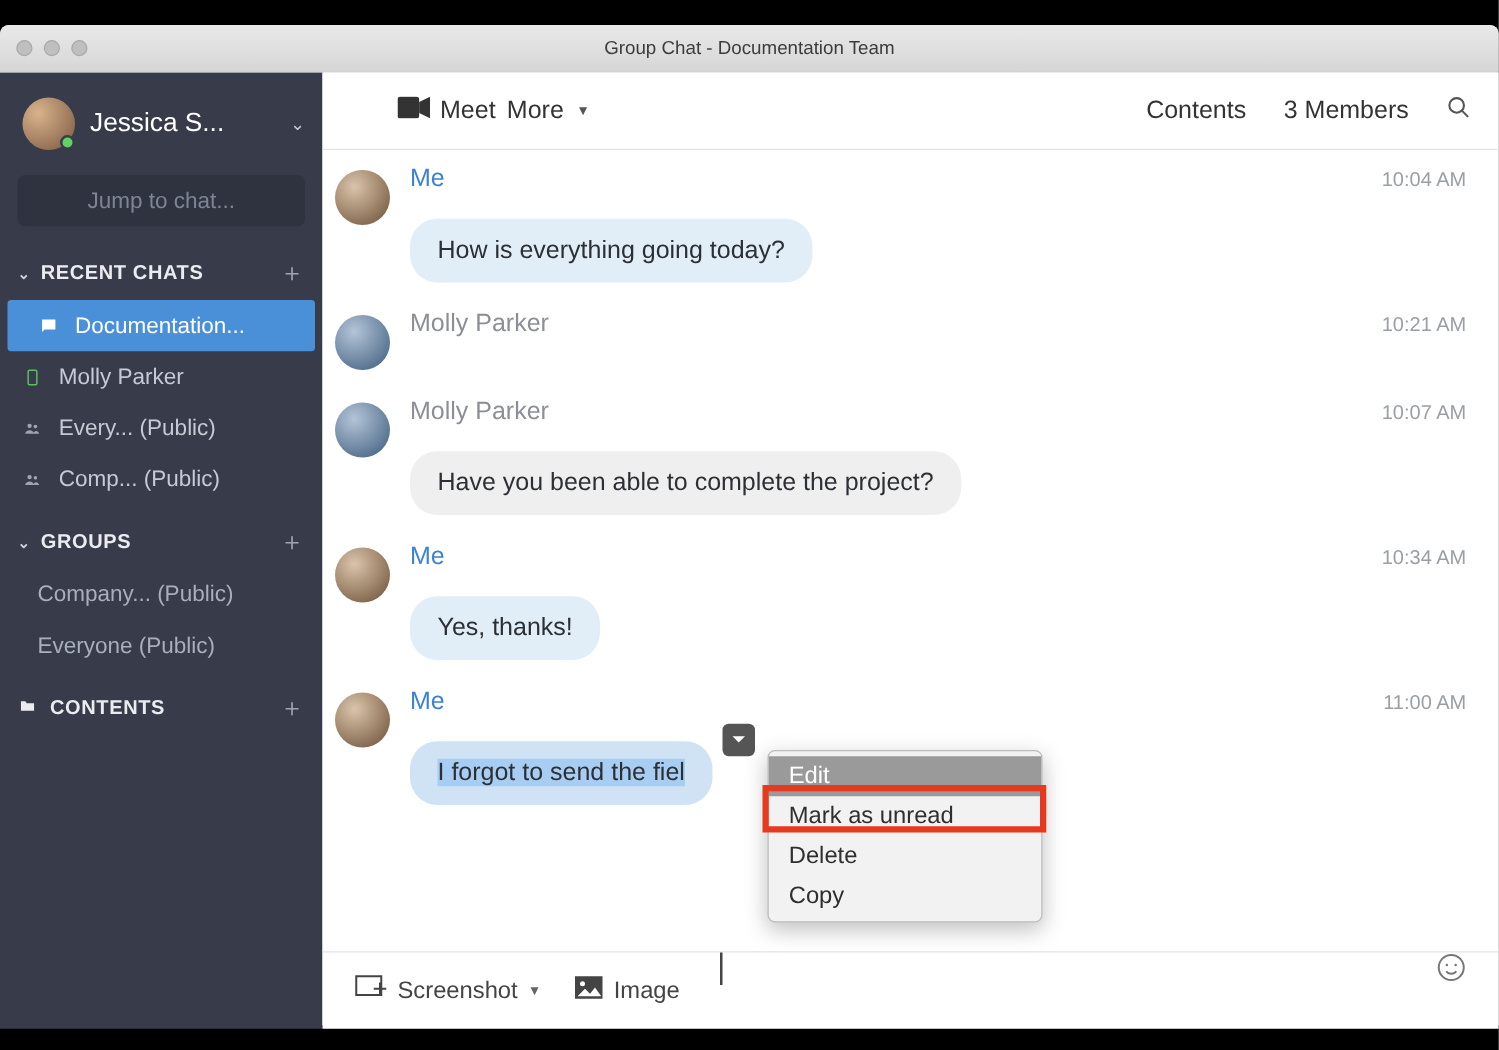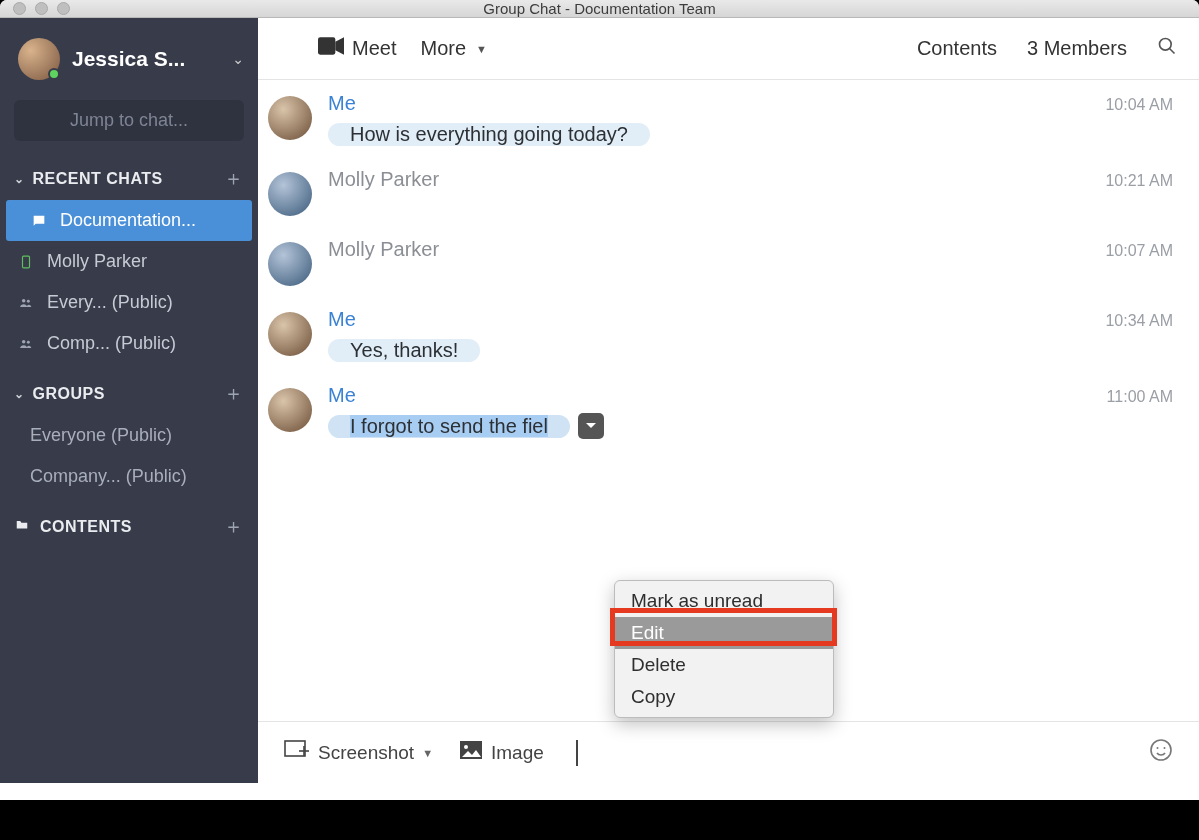--- a/index.html
+++ b/index.html
@@ -1,76 +1,76 @@
 <!DOCTYPE html>
 <html><head>
 <meta charset="utf-8">
 <style>
   * { box-sizing: border-box; margin: 0; padding: 0; font-family: -apple-system, BlinkMacSystemFont, "Segoe UI", Helvetica, Arial, sans-serif; }
   body { background: #000; width: 1199px; height: 840px; overflow: hidden; }
   .window { position: relative; width: 1199px; height: 800px; background: #fff; border-radius: 7px 7px 0 0; overflow: visible; }
-  .titlebar { height: 18px; background: linear-gradient(#e9e9e9,#d6d6d6); border-bottom:1px solid #b8b8b8; display:flex; align-items:center; border-radius:7px 7px 0 0; position:relative;}
+  .titlebar { height: 38px; background: linear-gradient(#e9e9e9,#d6d6d6); border-bottom:1px solid #b8b8b8; display:flex; align-items:center; border-radius:7px 7px 0 0; position:relative;margin-top:20px;}
   .traffic { display:flex; gap:9px; margin-left:13px;}
   .traffic span { width:13px; height:13px; border-radius:50%; background:#bfbfbf; border:1px solid #a9a9a9;}
   .title { position:absolute; left:0; right:0; text-align:center; font-size:15px; color:#3c3c3c; font-weight:500;}
   .body { display:flex; height:765px; }
   
   .sidebar { width:258px; background:#383c4a; color:#d8dbe2; display:flex; flex-direction:column; font-size:17px;}
   .profile { display:flex; align-items:center; gap:12px; padding:20px 14px 14px 18px; cursor:pointer;}
   .avatar { width:42px; height:42px; border-radius:50%; background: radial-gradient(circle at 30% 30%, #d9b38c, #7a5640); position:relative;}
   .status-dot { position:absolute; bottom:0; right:0; width:12px; height:12px; border-radius:50%; background:#5fd35f; border:2px solid #383c4a;}
-  .profile-name { font-size:21px; font-weight:700; color:#fff; flex:1; white-space:nowrap; overflow:hidden; text-overflow:ellipsis;}
+  .profile-name { font-size:21px; font-weight:400; color:#fff; flex:1; white-space:nowrap; overflow:hidden; text-overflow:ellipsis;}
   .profile .chev { color:#ccc; font-size:14px;}
   .jump { margin:6px 14px 18px 14px; background:#2f3340; border-radius:6px; text-align:center; padding:10px 0; color:#7e8494; font-size:18px; cursor:text;}
   .section-header { display:flex; align-items:center; padding:6px 14px 8px 14px; color:#eaecef; font-size:16px; font-weight:700; letter-spacing:0.5px; cursor:pointer;}
   .section-header .chev { margin-right:8px; font-size:12px; color:#cfd3da;}
   .section-header .plus { margin-left:auto; color:#9ea4b3; font-size:20px; font-weight:400; cursor:pointer;}
   .chat-item { display:flex; align-items:center; gap:12px; padding:10px 14px 10px 17px; color:#c6cad4; font-size:18px; cursor:pointer; white-space:nowrap; overflow:hidden;}
   .chat-item.active { background:#4a90d9; color:#fff; border-radius:3px; margin:0 6px; padding-left:24px;}
   .icon-placeholder { width:18px; height:18px; display:inline-flex; align-items:center; justify-content:center; font-size:15px; color:#9ea4b3;}
   .chat-item.active .icon-placeholder { color:#fff;}
   .group-item { padding:10px 14px 10px 30px; color:#a9aebc; font-size:18px; cursor:pointer;}
   .contents-header { display:flex; align-items:center; padding:16px 14px 8px 14px; color:#eaecef; font-size:16px; font-weight:700; letter-spacing:0.5px; cursor:pointer;}
   .contents-header .folder-ico{ margin-right:10px; font-size:14px;}
   .contents-header .plus { margin-left:auto; color:#9ea4b3; font-size:20px; font-weight:400;}
   
   .main { flex:1; display:flex; flex-direction:column; background:#fff;}
-  .topbar { height:62px; border-bottom:1px solid #e4e4e4; display:flex; align-items:center; padding:0 22px 0 60px; gap:24px;}
+  .topbar { height:62px; border-bottom:1px solid #e4e4e4; display:flex; align-items:center; padding:0 22px 0 60px; gap:9px;}
   .top-btn { display:flex; align-items:center; gap:8px; font-size:20px; color:#333; cursor:pointer;}
   .top-btn .cam-ico svg { width:26px; height:18px; fill:#333;}
   .top-btn .caret { font-size:11px; color:#555; margin-left:2px;}
   .top-right { margin-left:auto; display:flex; align-items:center; gap:30px;}
   .top-right span { font-size:20px; color:#333; cursor:pointer;}
   .search-ico svg { width:20px; height:20px; stroke:#555; fill:none; stroke-width:2;}
   
   .messages { flex:1; overflow:hidden; padding:6px 22px 0 10px; position:relative;}
   .msg-row { display:flex; gap:16px; padding:6px 0 16px 0; }
   .msg-avatar { width:44px; height:44px; border-radius:50%; background:radial-gradient(circle at 35% 30%, #d9c4aa, #6b4d35); flex-shrink:0; margin-top:4px;}
   .msg-avatar.other { background:radial-gradient(circle at 35% 30%, #b4c4d8, #3a5a7a);}
   .msg-body { flex:1;}
   .msg-head { display:flex; align-items:baseline;}
   .sender { font-size:20px; }
   .sender.me { color:#3b82d4;}
   .sender.other { color:#8b8f95;}
   .timestamp { margin-left:auto; color:#9a9ea5; font-size:16px; padding-right:4px;}
-  .bubble { display:inline-block; margin-top:8px; padding:0 22px; border-radius:22px; font-size:20px; color:#2c2f33; max-width:650px;}
+  .bubble { display:inline-block; margin-top:20px; padding:14px 22px; border-radius:22px; font-size:20px; color:#2c2f33; max-width:650px;}
   .bubble.me { background:#e1eef7;}
   .bubble.other { background:#efefef;}
   .bubble.selected { background:#cfe3f5;}
   .bubble.selected .sel { background:#a7cdf2;}
   .msg-wrap { position:relative; display:inline-block;}
   .msg-menu-btn { position:absolute; top:6px; right:-34px; width:26px; height:26px; background:#555; border-radius:5px; display:flex; align-items:center; justify-content:center; cursor:pointer;}
   .msg-menu-btn svg { width:12px; height:8px; fill:#fff;}
   
   .context-menu { position:absolute; left:614px; top:580px; width:220px; background:#f2f2f2; border:1px solid #bcbcbc; border-radius:6px; box-shadow:0 6px 18px rgba(0,0,0,0.25); padding:4px 0; z-index:50;}
   .menu-item { padding:5px 16px; font-size:19px; color:#2f2f2f; cursor:pointer;}
   .menu-item.highlight { background:#9a9a9a; color:#fff;}
   .red-box { position:absolute; border:5px solid #e53a1f; pointer-events:none; z-index:60;}
   
-  .composer { height:62px; border-top:1px solid #e4e4e4; display:flex; align-items:center; padding:0 26px; gap:26px;}
+  .composer { height:62px; border-top:1px solid #e4e4e4; display:flex; padding:0 26px; gap:26px;}
   .comp-btn { display:flex; align-items:center; gap:8px; font-size:19px; color:#444; cursor:pointer;}
   .comp-btn .caret { font-size:11px; color:#666;}
   .comp-ico svg { fill:#444;}
   .emoji { margin-left:auto; font-size:22px; color:#777; cursor:pointer;}
 </style>
 </head>
 <body>
 
 <div class="window">
 
@@ -138,22 +138,22 @@
             </svg>
         </span>
         <span>Comp... (Public)</span>
       </div>
 
       <div class="section-header" style="margin-top:10px;">
         <span class="chev">⌄</span>
         <span>GROUPS</span>
         <span class="plus">＋</span>
       </div>
+      <div class="group-item">Company... (Public)</div>
       <div class="group-item">Everyone (Public)</div>
-      <div class="group-item">Company... (Public)</div>
 
       <div class="contents-header">
         <span class="folder-ico">
           <svg viewBox="0 0 24 24" width="16" height="14" fill="currentColor">
               <path d="M3 5h6l2 3h10v10H3z"></path>
             </svg>
         </span>
         <span>CONTENTS</span>
         <span class="plus">＋</span>
       </div>
@@ -209,20 +209,21 @@
           </div>
         </div>
 
         <div class="msg-row">
           <div class="msg-avatar other"></div>
           <div class="msg-body">
             <div class="msg-head">
               <span class="sender other">Molly Parker</span>
               <span class="timestamp">10:07 AM</span>
             </div>
+            <div class="bubble other">Have you been able to complete the project?</div>
           </div>
         </div>
 
         <div class="msg-row">
           <div class="msg-avatar"></div>
           <div class="msg-body">
             <div class="msg-head">
               <span class="sender me">Me</span>
               <span class="timestamp">10:34 AM</span>
             </div>
@@ -278,19 +279,19 @@
               <circle cx="8.5" cy="10" r="1" fill="#777" stroke="none"></circle>
               <circle cx="15.5" cy="10" r="1" fill="#777" stroke="none"></circle>
               <path d="M8 15c1 1.5 2.5 2 4 2s3-.5 4-2"></path>
             </svg>
         </span>
       </div>
     </div>
   </div>
 
   <div class="context-menu">
+    <div class="menu-item highlight">Edit</div>
     <div class="menu-item">Mark as unread</div>
-    <div class="menu-item highlight">Edit</div>
     <div class="menu-item">Delete</div>
     <div class="menu-item">Copy</div>
   </div>
   <div class="red-box" style="left:610px; top:608px; width:227px; height:38px;"></div>
 </div>
 
 </body></html>

